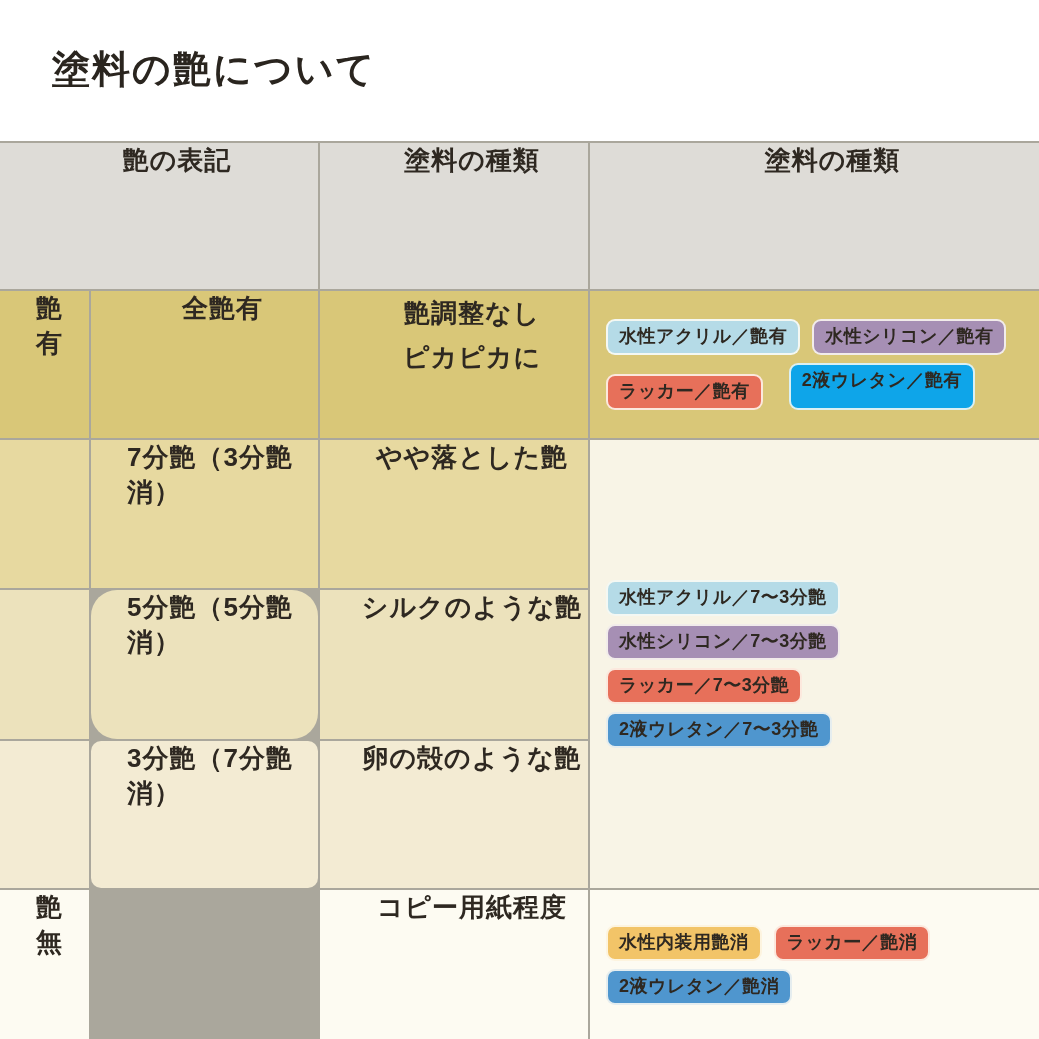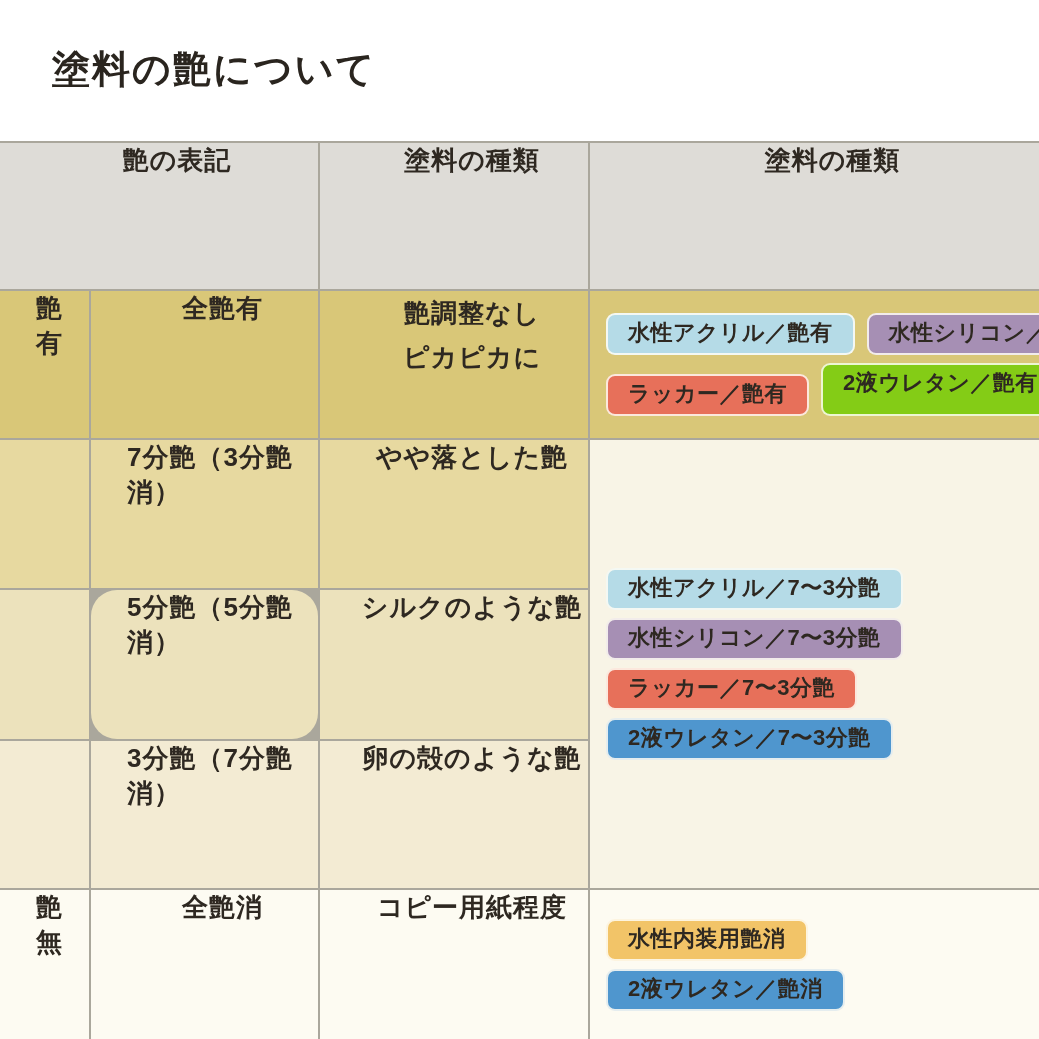--- a/index.html
+++ b/index.html
@@ -36,38 +36,38 @@
   .r1C{grid-column:3;grid-row:2;}
   .r1D{grid-column:4;grid-row:2;}
   .r2A{grid-column:1;grid-row:3;}
   .r2B{grid-column:2;grid-row:3;}
   .r2C{grid-column:3;grid-row:3;font-family:Liberation Serif, serif;}
   .rMidD{grid-column:4;grid-row:3/6;}
   .r3A{grid-column:1;grid-row:4;}
   .r3B{grid-column:2;grid-row:4;}
   .r3C{grid-column:3;grid-row:4;}
   .r4A{grid-column:1;grid-row:5;}
-  .r4B{grid-column:2;grid-row:5;}
+  .r4B{grid-column:2;grid-row:5;border-radius:10px;}
   .r4C{grid-column:3;grid-row:5;}
   .r5A{grid-column:1;grid-row:6;}
   .r5B{grid-column:2;grid-row:6;}
   .r5C{grid-column:3;grid-row:6;}
   .r5D{grid-column:4;grid-row:6;}
 
   .guide-2line{display:flex;flex-direction:column;align-items:center;line-height:1.7;}
 
   .badge-group{
     flex-direction:column;align-items:flex-start;justify-content:center;
     padding-left:16px;
   }
   .badge-line{display:flex;gap:12px;margin:4px 0;}
   .badge{
     display:inline-block;
-    font-size:22px;font-weight:bold;letter-spacing:0.5px;color:#2e2821;
-    padding:3px 20px 5px;
+    font-size:18px;font-weight:bold;letter-spacing:0.5px;color:#2e2821;
+    padding:3px 11px 5px;
     border-radius:9px;
     border:2px solid rgba(255,253,244,0.85);
     white-space:nowrap;
   }
 </style>
 </head>
 <body>
 
 <h1 class="title">塗料の艶について</h1>
 
@@ -95,21 +95,21 @@
       <span>ピカピカに</span>
     </span>
   </div>
   <div class="cell r1D badge-group" style="background-color: rgb(217, 199, 120);">
       <div class="badge-line">
         <span class="badge" style="background-color: rgb(181, 219, 231);">水性アクリル／艶有</span>
         <span class="badge" style="background-color: rgb(166, 143, 180);">水性シリコン／艶有</span>
       </div>
       <div class="badge-line">
         <span class="badge" style="background-color: rgb(231, 112, 90); margin-top: 11px;">ラッカー／艶有</span>
-        <span class="badge" style="background-color: #84cc16;">2液ウレタン／艶有</span>
+        <span class="badge" style="background-color: #0ea5e9; margin-left: 14px;">2液ウレタン／艶有</span>
       </div>
     </div>
 
   <div class="cell r2A" style="background-color: rgb(231, 217, 160);"></div>
   <div class="cell r2B" style="background-color: rgb(231, 217, 160);">
     <span>7分艶（3分艶消）</span>
   </div>
   <div class="cell r2C" style="background-color: rgb(231, 217, 160);">
     <span>やや落とした艶</span>
   </div>
@@ -141,28 +141,26 @@
   <div class="cell r4B" style="background-color: rgb(243, 235, 211);">
     <span>3分艶（7分艶消）</span>
   </div>
   <div class="cell r4C" style="background-color: rgb(243, 235, 211);">
     <span>卵の殻のような艶</span>
   </div>
 
   <div class="cell r5A" style="background-color: rgb(253, 251, 242);">
     <span>艶無</span>
   </div>
-  <div class="cell r5B" style="background-color: rgb(253, 251, 242);">
-    <span>全艶消</span>
-  </div>
   <div class="cell r5C" style="background-color: rgb(253, 251, 242);">
     <span>コピー用紙程度</span>
   </div>
   <div class="cell r5D badge-group" style="background-color: rgb(253, 251, 242);">
       <div class="badge-line">
         <span class="badge" style="background-color: rgb(242, 196, 104);">水性内装用艶消</span>
+        <span class="badge" style="background-color: rgb(231, 112, 90);">ラッカー／艶消</span>
       </div>
       <div class="badge-line">
         <span class="badge" style="background-color: rgb(79, 150, 206);">2液ウレタン／艶消</span>
       </div>
     </div>
 
 </div>
 
 </body></html>

